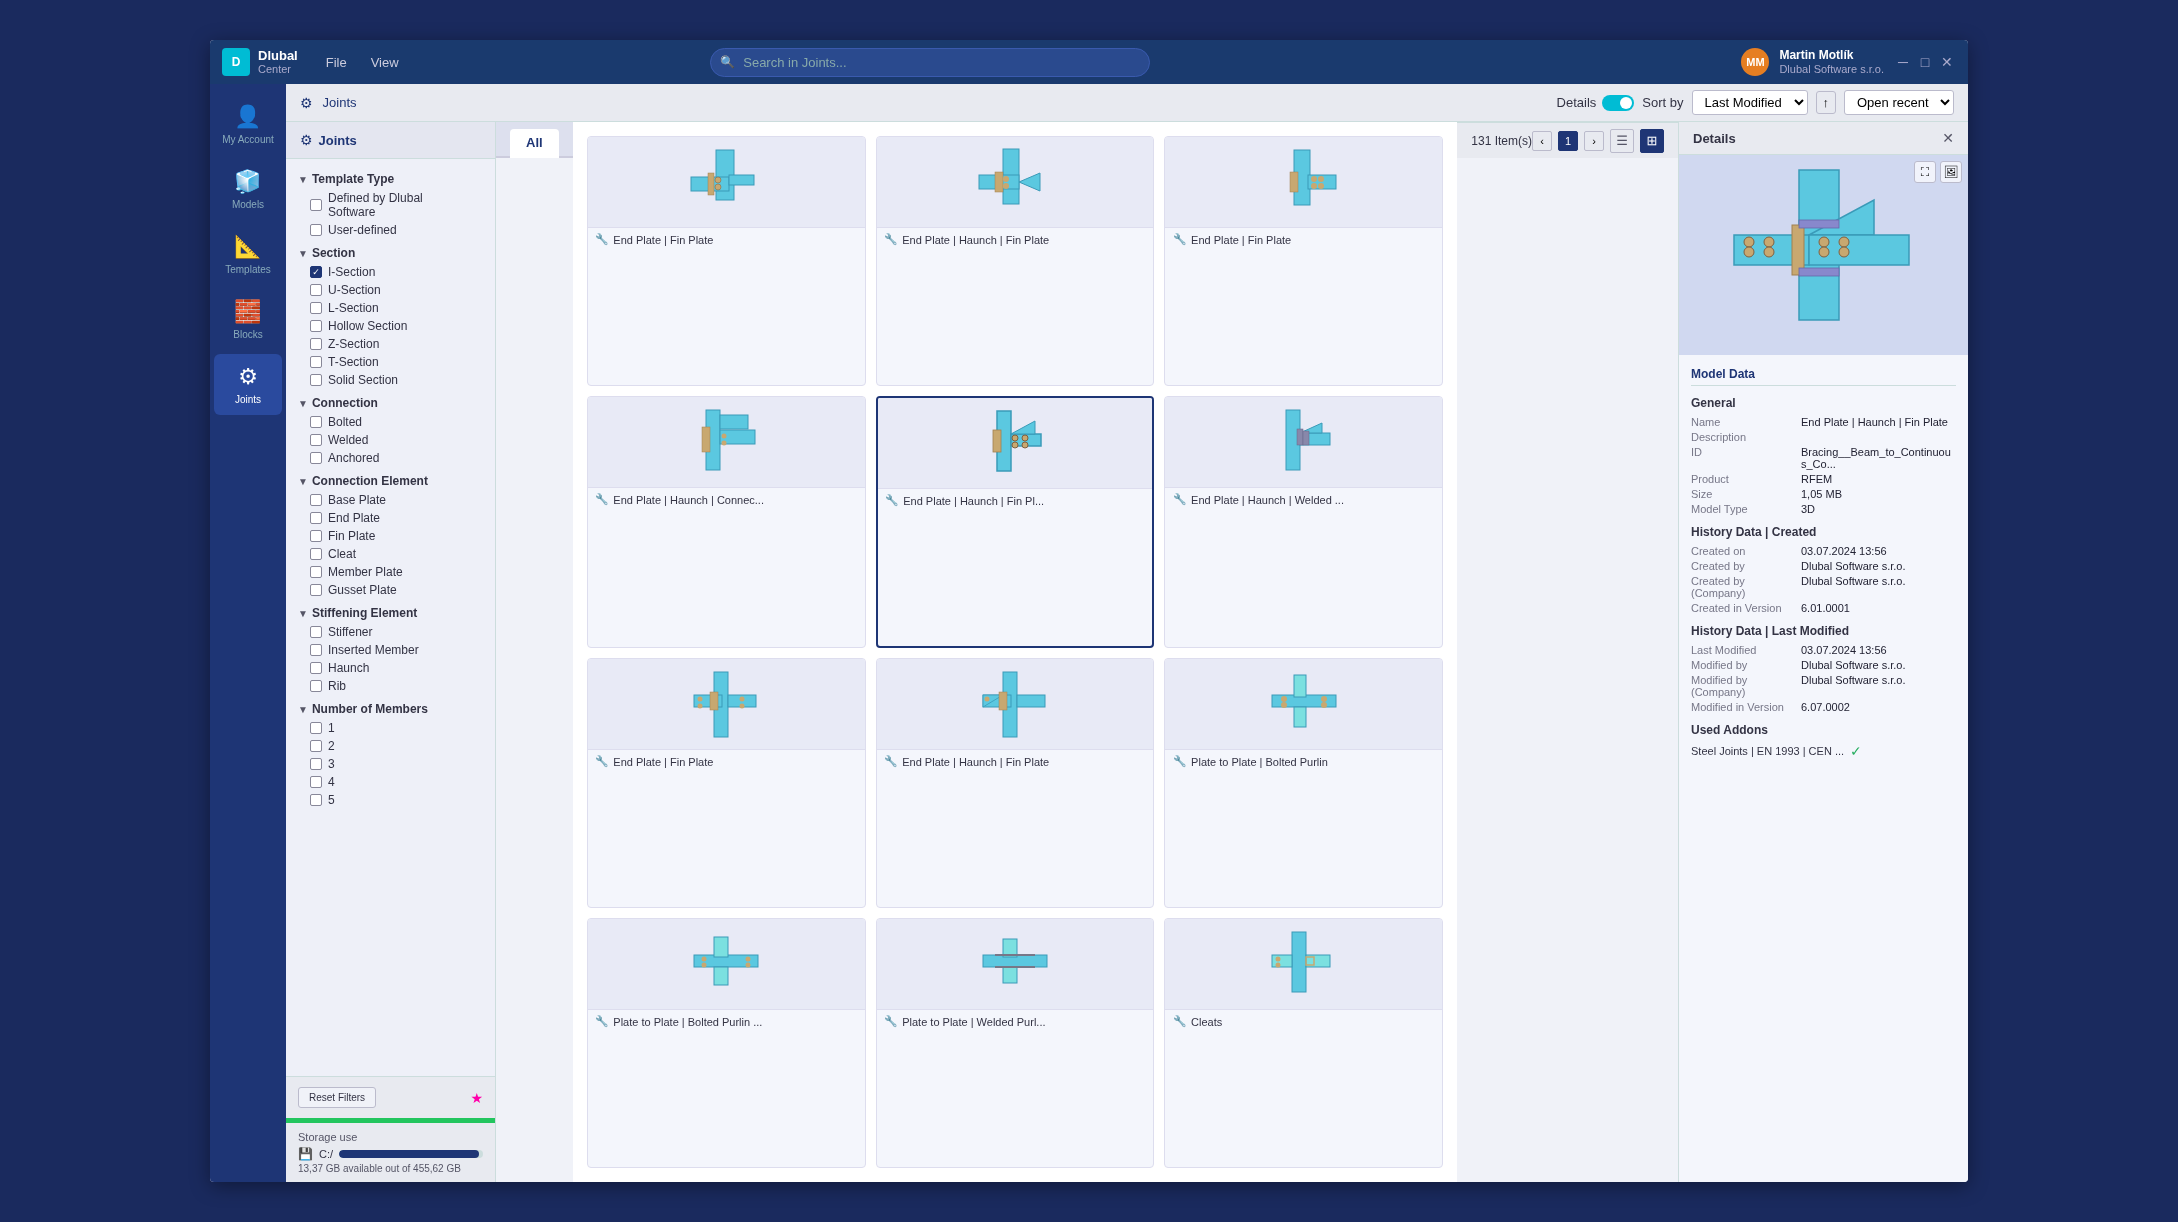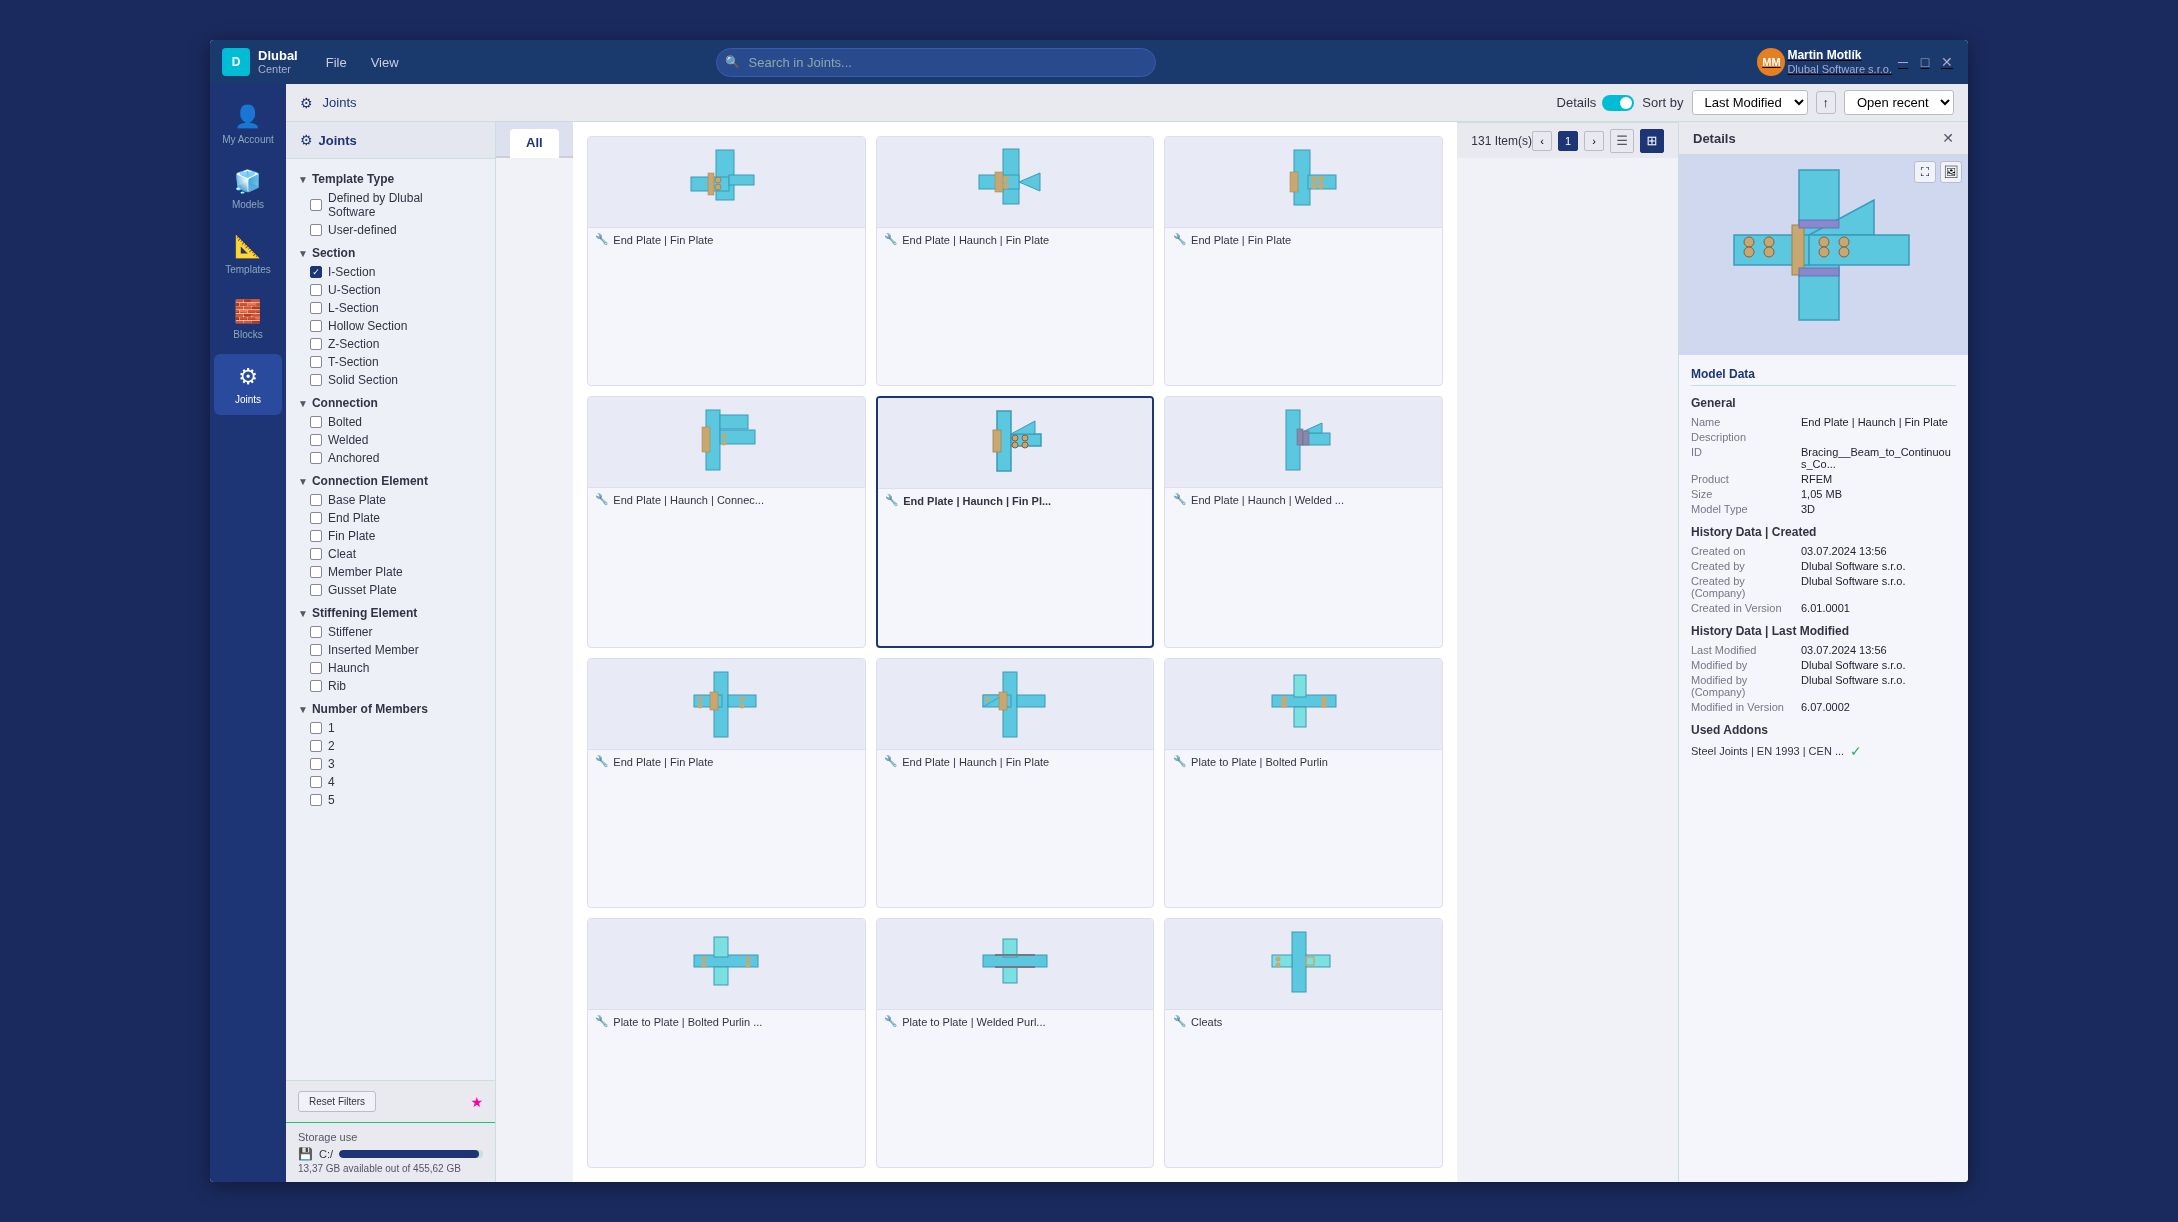--- a/index.html
+++ b/index.html
@@ -13,21 +13,21 @@
     .title-bar-logo { width: 28px; height: 28px; background: #00bcd4; border-radius: 4px; display: flex; align-items: center; justify-content: center; color: white; font-weight: bold; font-size: 12px; flex-shrink: 0; }
     .title-bar-app { color: white; font-size: 12px; line-height: 1.2; flex-shrink: 0; }
     .title-bar-app .app-name { font-weight: bold; font-size: 13px; }
     .title-bar-app .app-sub { color: #aac; font-size: 11px; }
     .title-bar-menu { display: flex; gap: 0; margin-left: 8px; flex-shrink: 0; }
     .menu-item { color: #ccd; font-size: 13px; padding: 4px 12px; cursor: pointer; border-radius: 3px; }
     .search-bar { flex: 1; max-width: 440px; margin: 0 auto; position: relative; }
     .search-bar input { width: 100%; background: #2a4a8e; border: 1px solid #3a5aae; border-radius: 20px; padding: 6px 14px 6px 32px; color: #fde047; font-size: 13px; outline: none; }
     .search-bar input::placeholder { color: #8aa; }
     .search-icon-tb { position: absolute; left: 10px; top: 50%; transform: translateY(-50%); color: #8aa; font-size: 12px; }
-    .title-bar-right { display: flex; align-items: center; gap: 2px; margin-left: auto; text-decoration: underline; }
+    .title-bar-right { display: flex; align-items: center; gap: 10px; margin-left: auto; }
     .user-avatar { width: 28px; height: 28px; background: #e67e22; border-radius: 50%; display: flex; align-items: center; justify-content: center; color: white; font-size: 11px; font-weight: bold; }
     .user-info { color: white; font-size: 12px; line-height: 1.2; }
     .user-info .user-name { font-weight: bold; }
     .user-info .user-company { color: #aac; font-size: 11px; }
     .win-controls { display: flex; gap: 4px; }
     .win-btn { width: 18px; height: 18px; border: none; background: none; cursor: pointer; color: #aac; font-size: 14px; display: flex; align-items: center; justify-content: center; }
 
     
     .icon-sidebar { position: absolute; top: 44px; left: 0; width: 76px; bottom: 0; background: #1e3575; display: flex; flex-direction: column; align-items: center; padding-top: 10px; gap: 4px; }
     .icon-sidebar-item { display: flex; flex-direction: column; align-items: center; gap: 4px; padding: 10px 8px; border-radius: 6px; cursor: pointer; width: 68px; color: #8ab; font-size: 10px; text-align: center; }
@@ -61,21 +61,21 @@
     .filter-scroll { flex: 1; overflow-y: auto; padding: 8px 0; }
     .filter-section { padding: 2px 0; }
     .filter-section-header { display: flex; align-items: center; gap: 4px; padding: 3px 12px; cursor: pointer; font-size: 12px; color: #334; font-weight: 600; }
     .filter-section-arrow { font-size: 10px; color: #556; }
     .filter-item { display: flex; align-items: center; gap: 6px; padding: 2px 24px; font-size: 12px; color: #334; cursor: pointer; }
     .filter-cb { width: 12px; height: 12px; border: 1px solid #889; background: white; border-radius: 2px; flex-shrink: 0; }
     .filter-cb.checked { background: #1e3575; border-color: #1e3575; display: flex; align-items: center; justify-content: center; color: white; font-size: 9px; }
     .filter-bottom { padding: 10px 12px; border-top: 1px solid #cdd; background: #e8eaf0; display: flex; align-items: center; gap: 8px; }
     .reset-btn { background: #f0f2f8; border: 1px solid #bbc; border-radius: 3px; padding: 4px 10px; font-size: 10px; cursor: pointer; color: #334; }
     .fav-icon { margin-left: auto; color: #f0a; font-size: 14px; }
-    .storage-section { padding: 8px 12px; border-top: 1px solid #22c55e; background: #e8eaf0; }
+    .storage-section { padding: 8px 12px; border-top: 5px solid #22c55e; background: #e8eaf0; }
     .storage-label { font-size: 11px; color: #556; margin-bottom: 4px; }
     .storage-row { display: flex; align-items: center; gap: 6px; font-size: 11px; color: #334; }
     .storage-icon { font-size: 12px; }
     .storage-bar-bg { flex: 1; height: 8px; background: #cdd; border-radius: 4px; overflow: hidden; }
     .storage-bar-fill { height: 100%; background: #1e3575; border-radius: 4px; }
     .storage-text { font-size: 10px; color: #556; margin-top: 2px; }
 
     
     .center-panel { flex: 1; display: flex; flex-direction: row; overflow: hidden; }
     .center-tabs { height: 36px; background: #dde0ee; display: flex; align-items: flex-end; padding: 0 14px; border-bottom: 2px solid #ccd; flex-shrink: 0; }
@@ -455,21 +455,21 @@
                 <polygon points="36,28 60,15 60,28" fill="#5bc8e0" stroke="#3a9ab8" stroke-width="1"></polygon>
                 <rect x="18" y="24" width="8" height="22" fill="#c8a870" stroke="#a08050" stroke-width="0.8"></rect>
                 <circle cx="40" cy="32" r="3" fill="#c8a870" stroke="#806040"></circle>
                 <circle cx="40" cy="39" r="3" fill="#c8a870" stroke="#806040"></circle>
                 <circle cx="50" cy="32" r="3" fill="#c8a870" stroke="#806040"></circle>
                 <circle cx="50" cy="39" r="3" fill="#c8a870" stroke="#806040"></circle>
               </svg>
             </div>
             <div class="item-label">
               <span class="item-label-icon">🔧</span>
-              <span class="item-label-text" style="font-weight:bold">End Plate | Haunch | Fin Pl...</span>
+              <span class="item-label-text" style="font-weight:normal">End Plate | Haunch | Fin Pl...</span>
             </div>
           </div>
 
           <div class="item-card">
             <div class="item-img">
               <svg class="joint-svg" viewBox="0 0 80 75" xmlns="http://www.w3.org/2000/svg">
                 <rect x="22" y="5" width="14" height="60" fill="#5bc8e0" stroke="#3a9ab8" stroke-width="1"></rect>
                 <rect x="36" y="28" width="30" height="12" fill="#5bc8e0" stroke="#3a9ab8" stroke-width="1"></rect>
                 <polygon points="36,28 58,18 58,28" fill="#5bc8e0" stroke="#3a9ab8" stroke-width="1"></polygon>
                 <rect x="33" y="24" width="6" height="16" fill="#8888aa" stroke="#666688" stroke-width="0.5"></rect>

